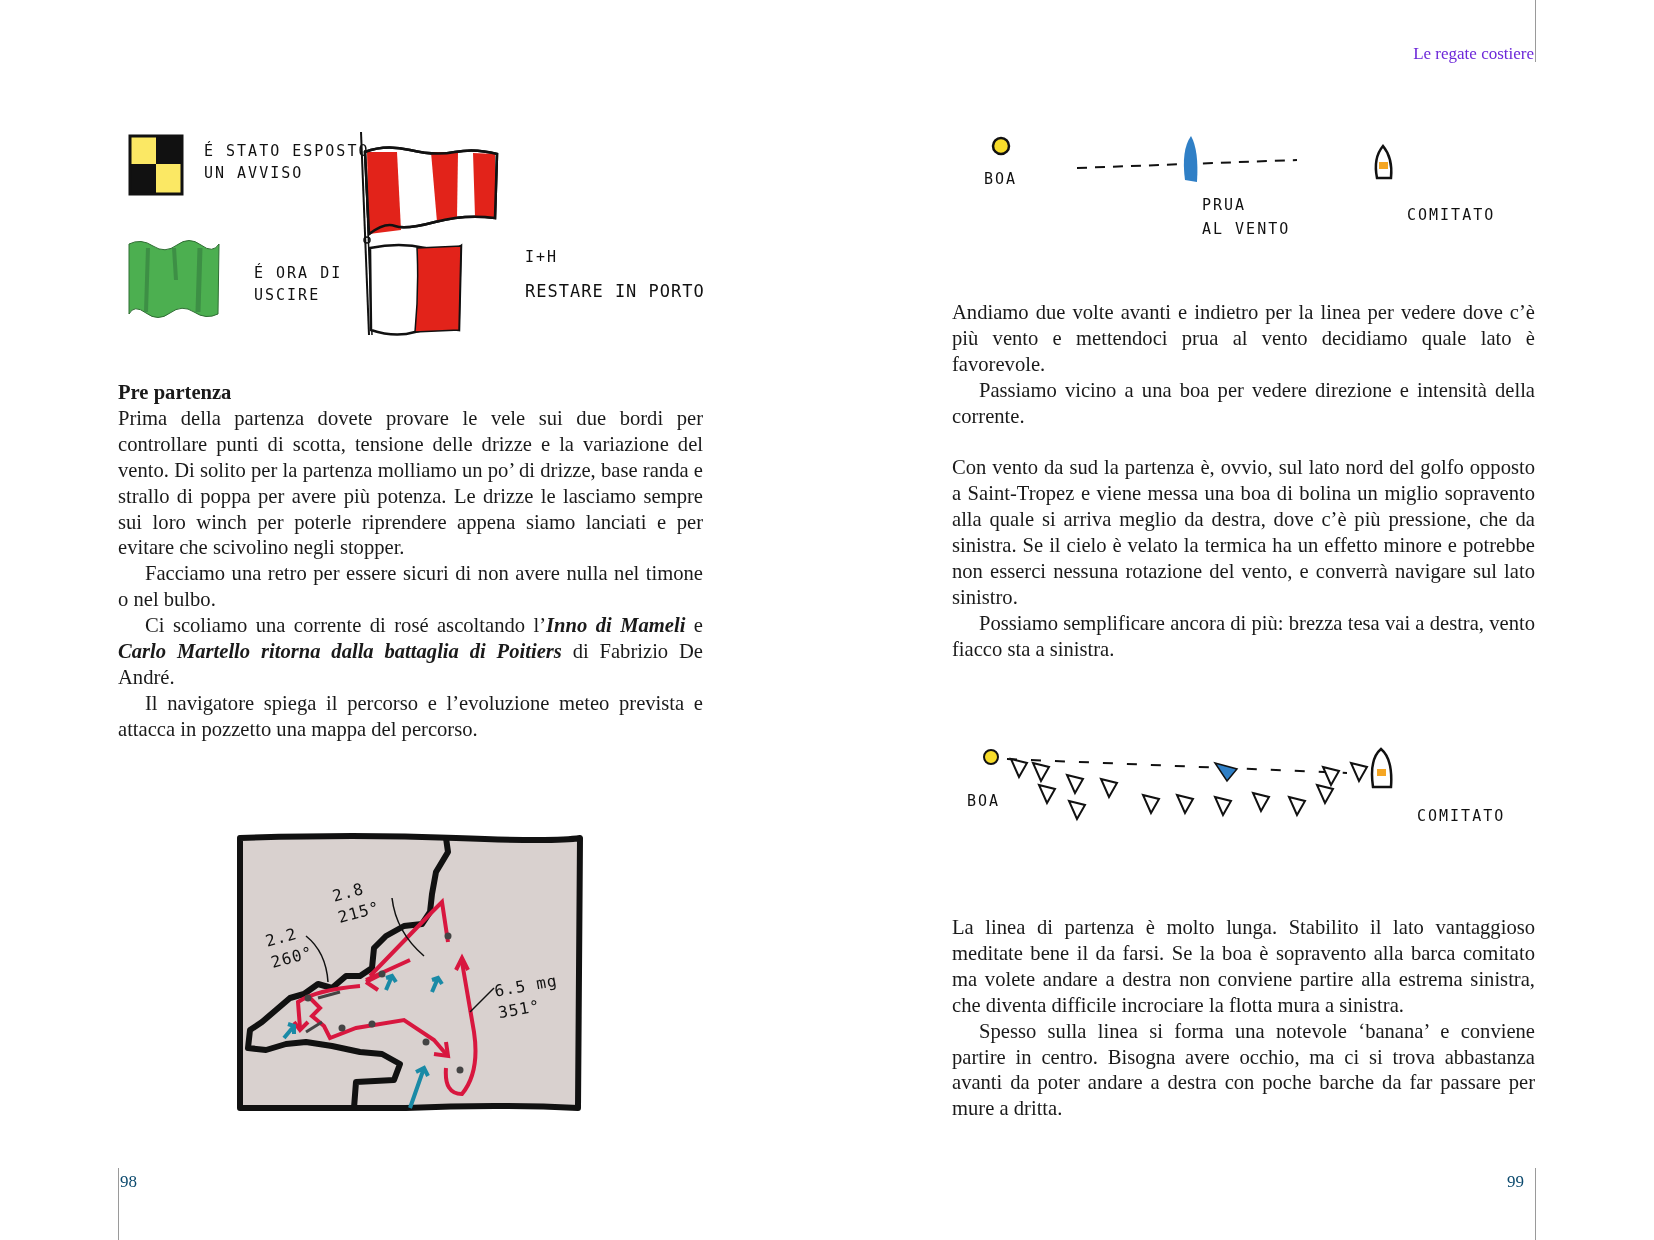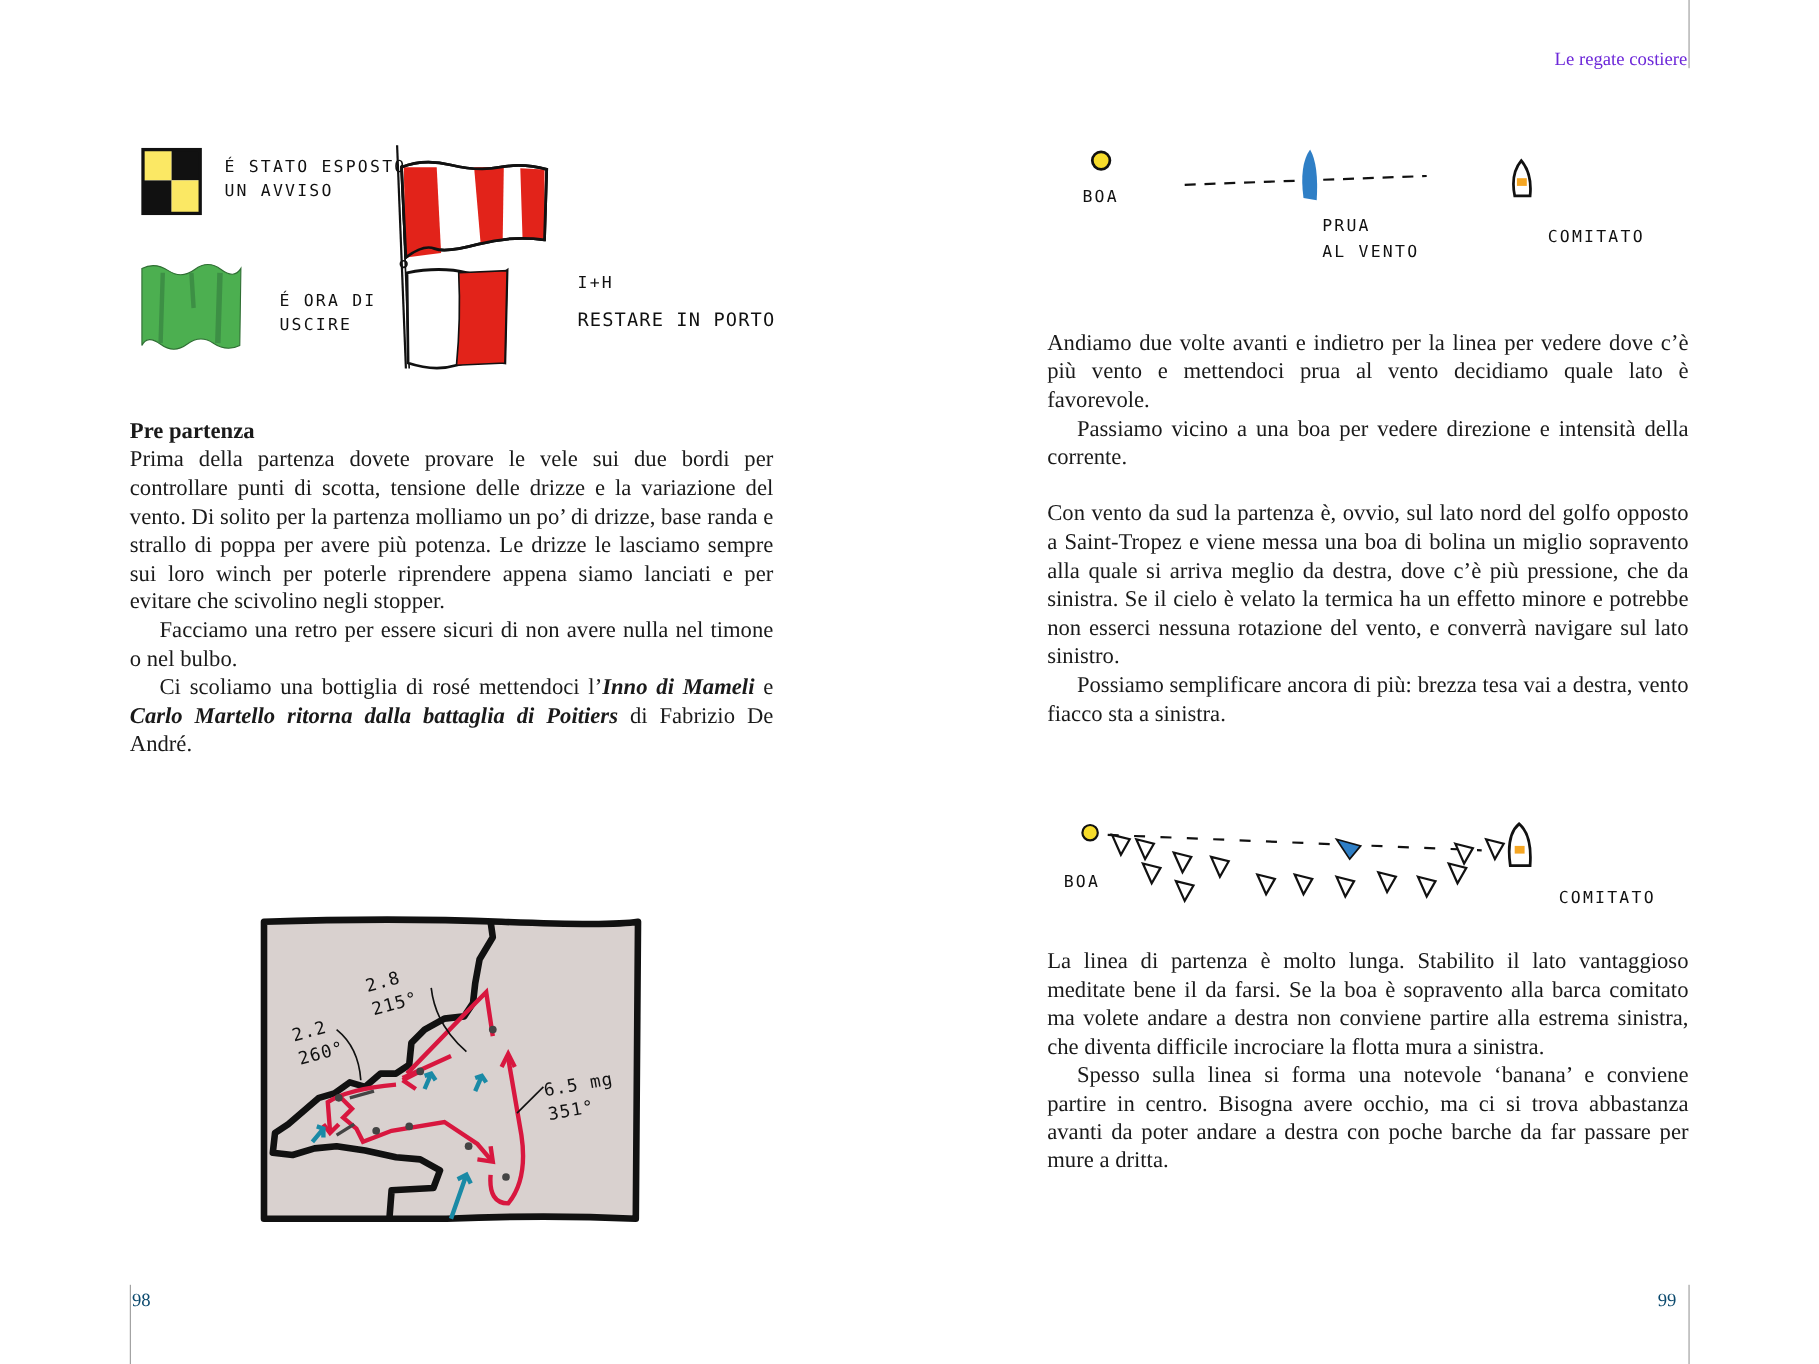--- a/index.html
+++ b/index.html
@@ -66,21 +66,22 @@
       <circle cx="12" cy="110" r="3" fill="none" stroke="#111" stroke-width="1.5"></circle>
     </svg>
     <div class="hand" style="left:525px;top:246px">I+H</div>
     <div class="hand" style="left:525px;top:280px;font-size:17px;letter-spacing:1px">RESTARE IN PORTO</div>
   </div>
 
   <div class="textcol" style="left:118px;top:380px;width:585px">
     <h3>Pre partenza</h3>
     <p class="first">Prima della partenza dovete provare le vele sui due bordi per controllare punti di scotta, tensione delle drizze e la variazione del vento. Di solito per la partenza molliamo un po’ di drizze, base randa e strallo di poppa per avere più potenza. Le drizze le lasciamo sempre sui loro winch per poterle riprendere appena siamo lanciati e per evitare che scivolino negli stopper.</p>
     <p>Facciamo una retro per essere sicuri di non avere nulla nel timone o nel bulbo.</p>
-    <p><span>Ci scoliamo una bottiglia di rosé mettendoci l’</span><em>Inno di Mameli</em><span> e </span><em>Carlo Martello ritorna dalla battaglia di Poitiers</em><span> di Fabrizio De André.</span></p>
+    <p><span>Ci scoliamo una corrente di rosé ascoltando l’</span><em>Inno di Mameli</em><span> e </span><em>Carlo Martello ritorna dalla battaglia di Poitiers</em><span> di Fabrizio De André.</span></p>
+    <p>Il navigatore spiega il percorso e l’evoluzione meteo prevista e attacca in pozzetto una mappa del percorso.</p>
   </div>
 
   <div>
     <svg style="left:236px;top:832px" width="348" height="282" viewBox="0 0 348 282">
       <path d="M4 6 Q120 2 220 6 T344 6 L342 276 Q260 272 170 276 L4 276 Z" fill="#d9d1cf" stroke="#111" stroke-width="6" stroke-linejoin="round"></path>
 
       <path d="M210 6 L212 20 L200 40 L196 62 L194 80 L186 92 L168 94 L150 104 L138 116 L136 136 L124 144 L110 144 L96 156 L82 152 L68 162 L54 166 L40 178 L26 190 L14 198 L12 216 L30 218 L50 212 L70 210 L96 214 L124 220 L146 222 L164 232 L158 248 L120 250 L118 276" fill="none" stroke="#111" stroke-width="6" stroke-linejoin="round"></path>
 
       <path d="M134 144 L196 80 L206 70 L212 110" fill="none" stroke="#d8173f" stroke-width="4"></path>
       <path d="M130 148 L174 128" fill="none" stroke="#d8173f" stroke-width="4"></path>
@@ -180,20 +181,20 @@
           <path d="M374 18 l16 4 l-8 14 z"></path>
       </g>
       <path d="M238 18 l22 6 l-10 12 z" fill="#2f7fc6" stroke="#111" stroke-width="1.5"></path>
       <path d="M396 42 Q392 14 404 4 Q416 14 414 42 Z" fill="#fff" stroke="#111" stroke-width="2.5"></path>
       <rect x="400" y="24" width="9" height="7" fill="#f5a623"></rect>
     </svg>
     <div class="hand" style="left:140px;top:790px">BOA</div>
     <div class="hand" style="left:590px;top:805px">COMITATO</div>
   </div>
 
-  <div class="textcol" style="left:125px;top:862px;width:583px">
+  <div class="textcol" style="left:125px;top:915px;width:583px">
     <p class="first">La linea di partenza è molto lunga. Stabilito il lato vantaggioso meditate bene il da farsi. Se la boa è sopravento alla barca comitato ma volete andare a destra non conviene partire alla estrema sinistra, che diventa difficile incrociare la flotta mura a sinistra.</p>
     <p>Spesso sulla linea si forma una notevole ‘banana’ e conviene partire in centro. Bisogna avere occhio, ma ci si trova abbastanza avanti da poter andare a destra con poche barche da far passare per mure a dritta.</p>
   </div>
 
   <div class="rule" style="left:708px;top:1168px;height:72px"></div>
   <div class="folio" style="left:680px">99</div>
 </div>
 
 </body></html>

